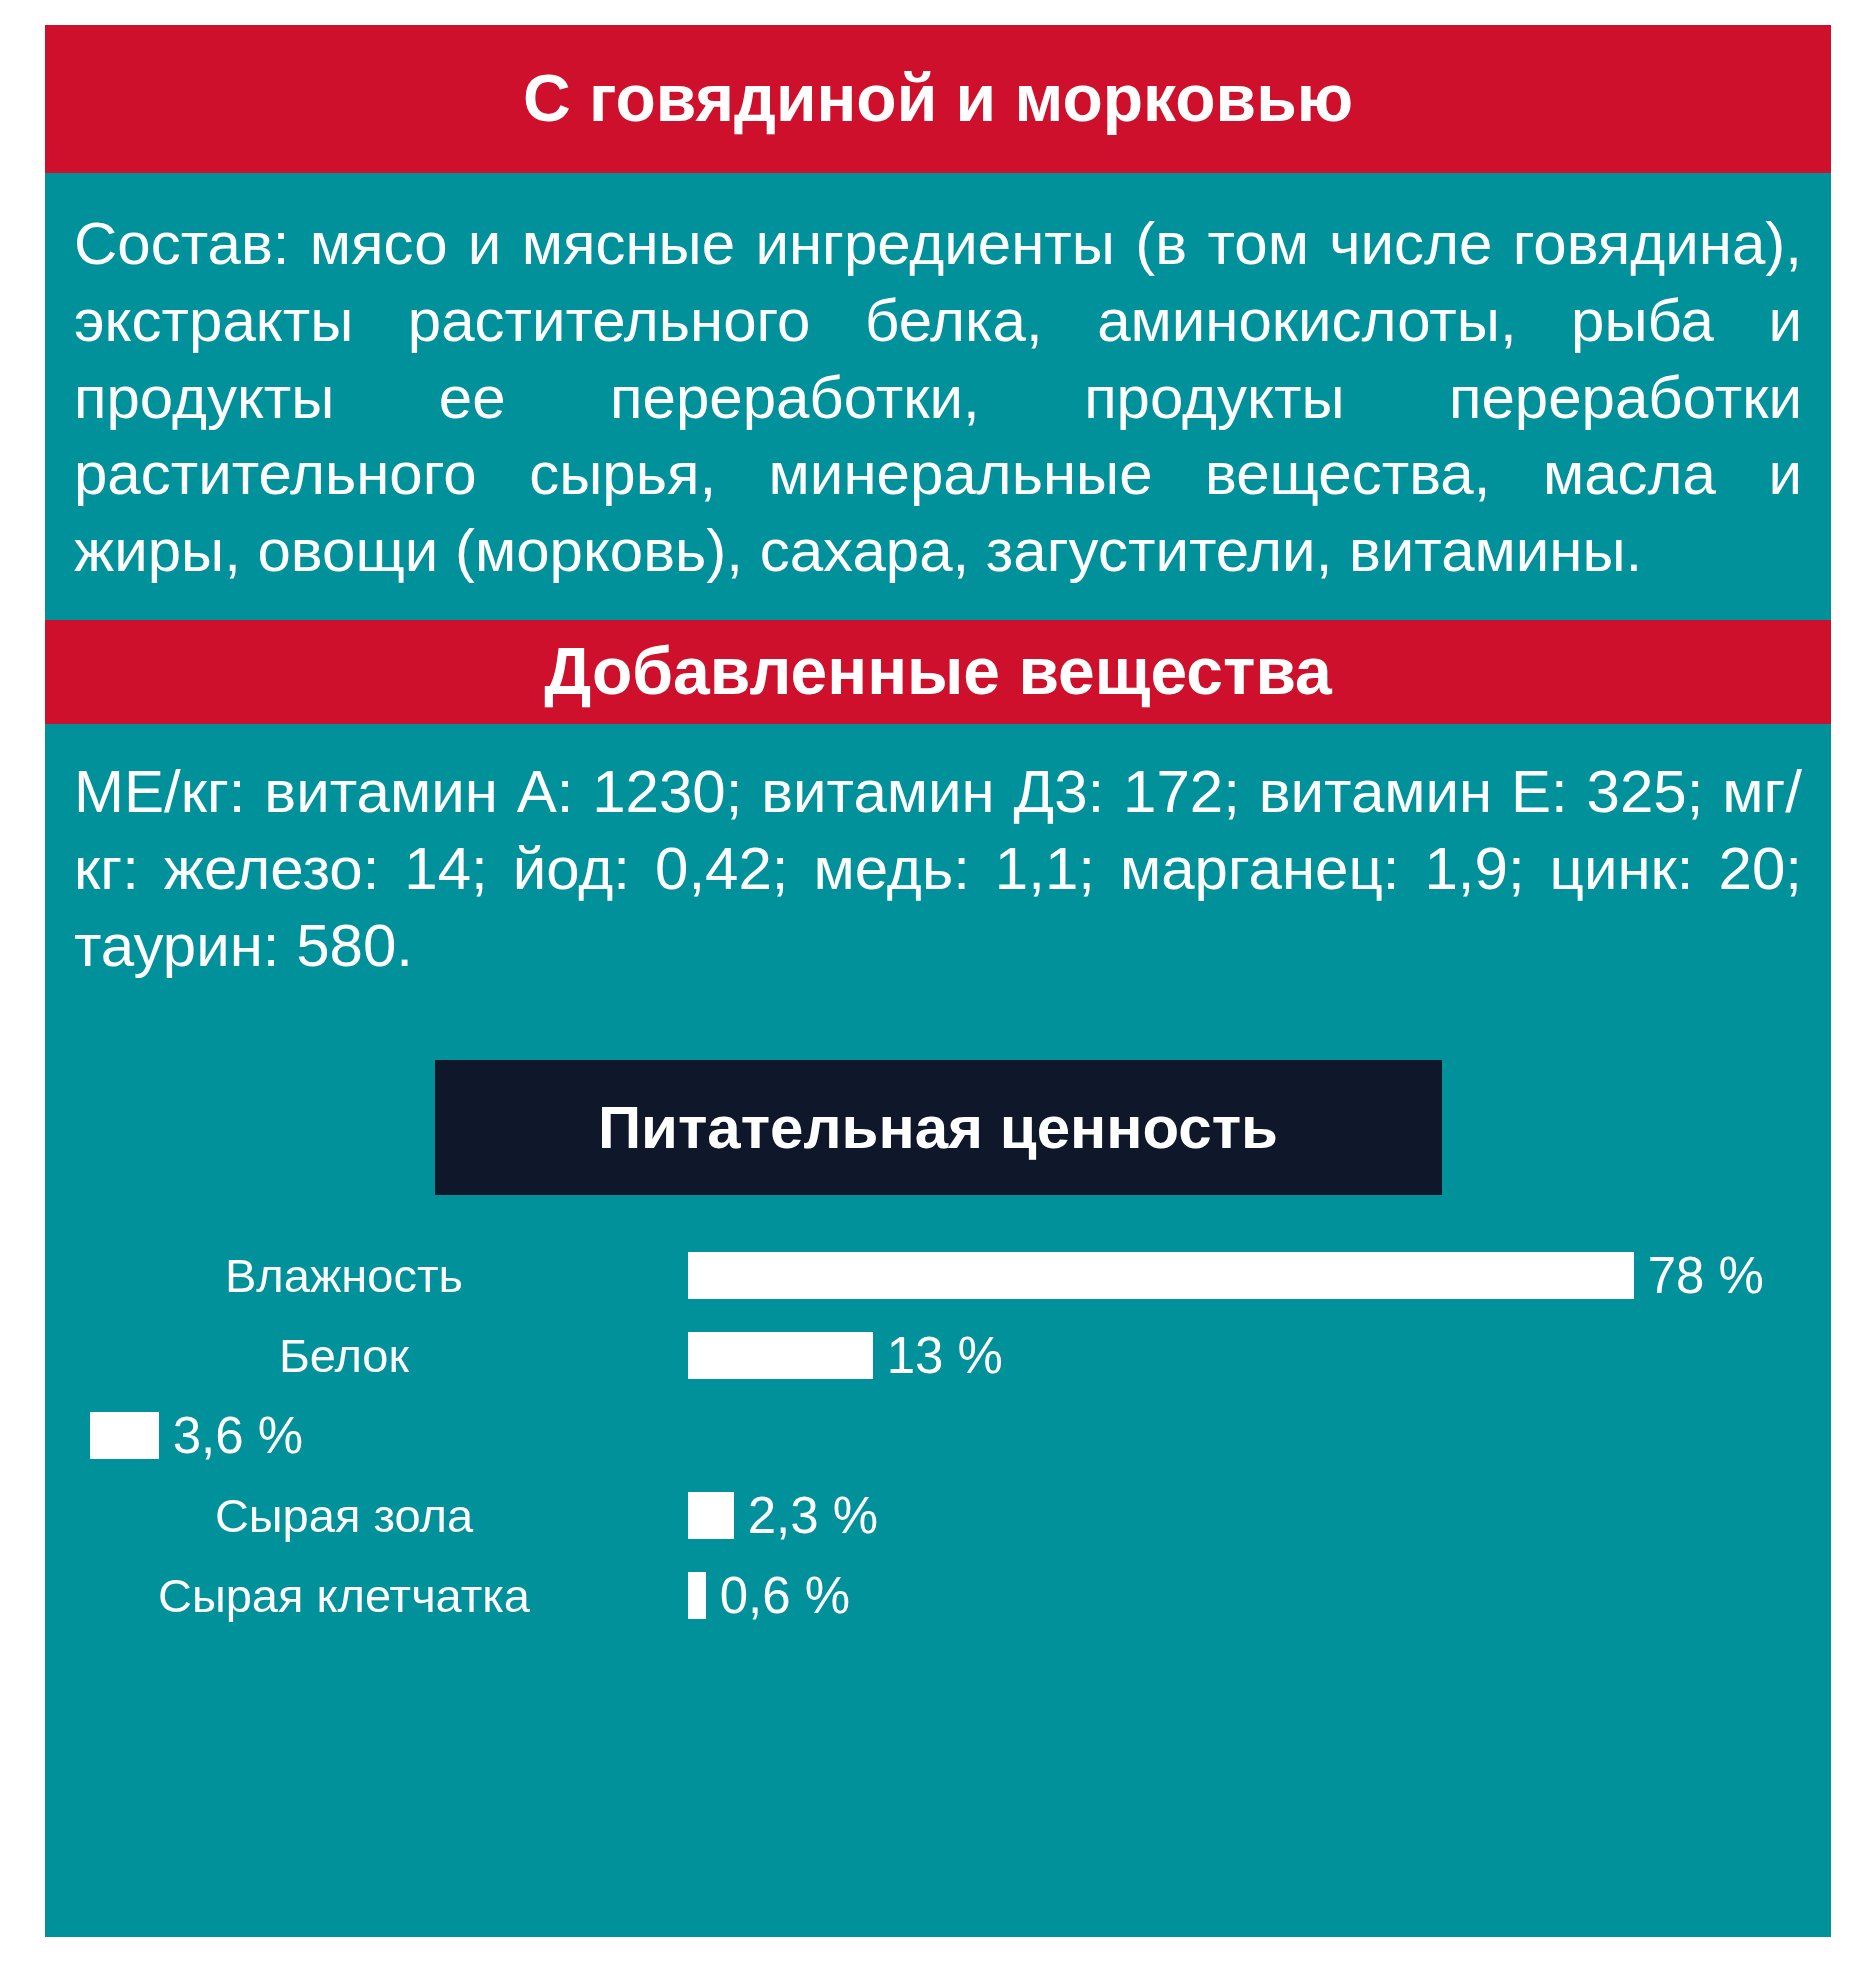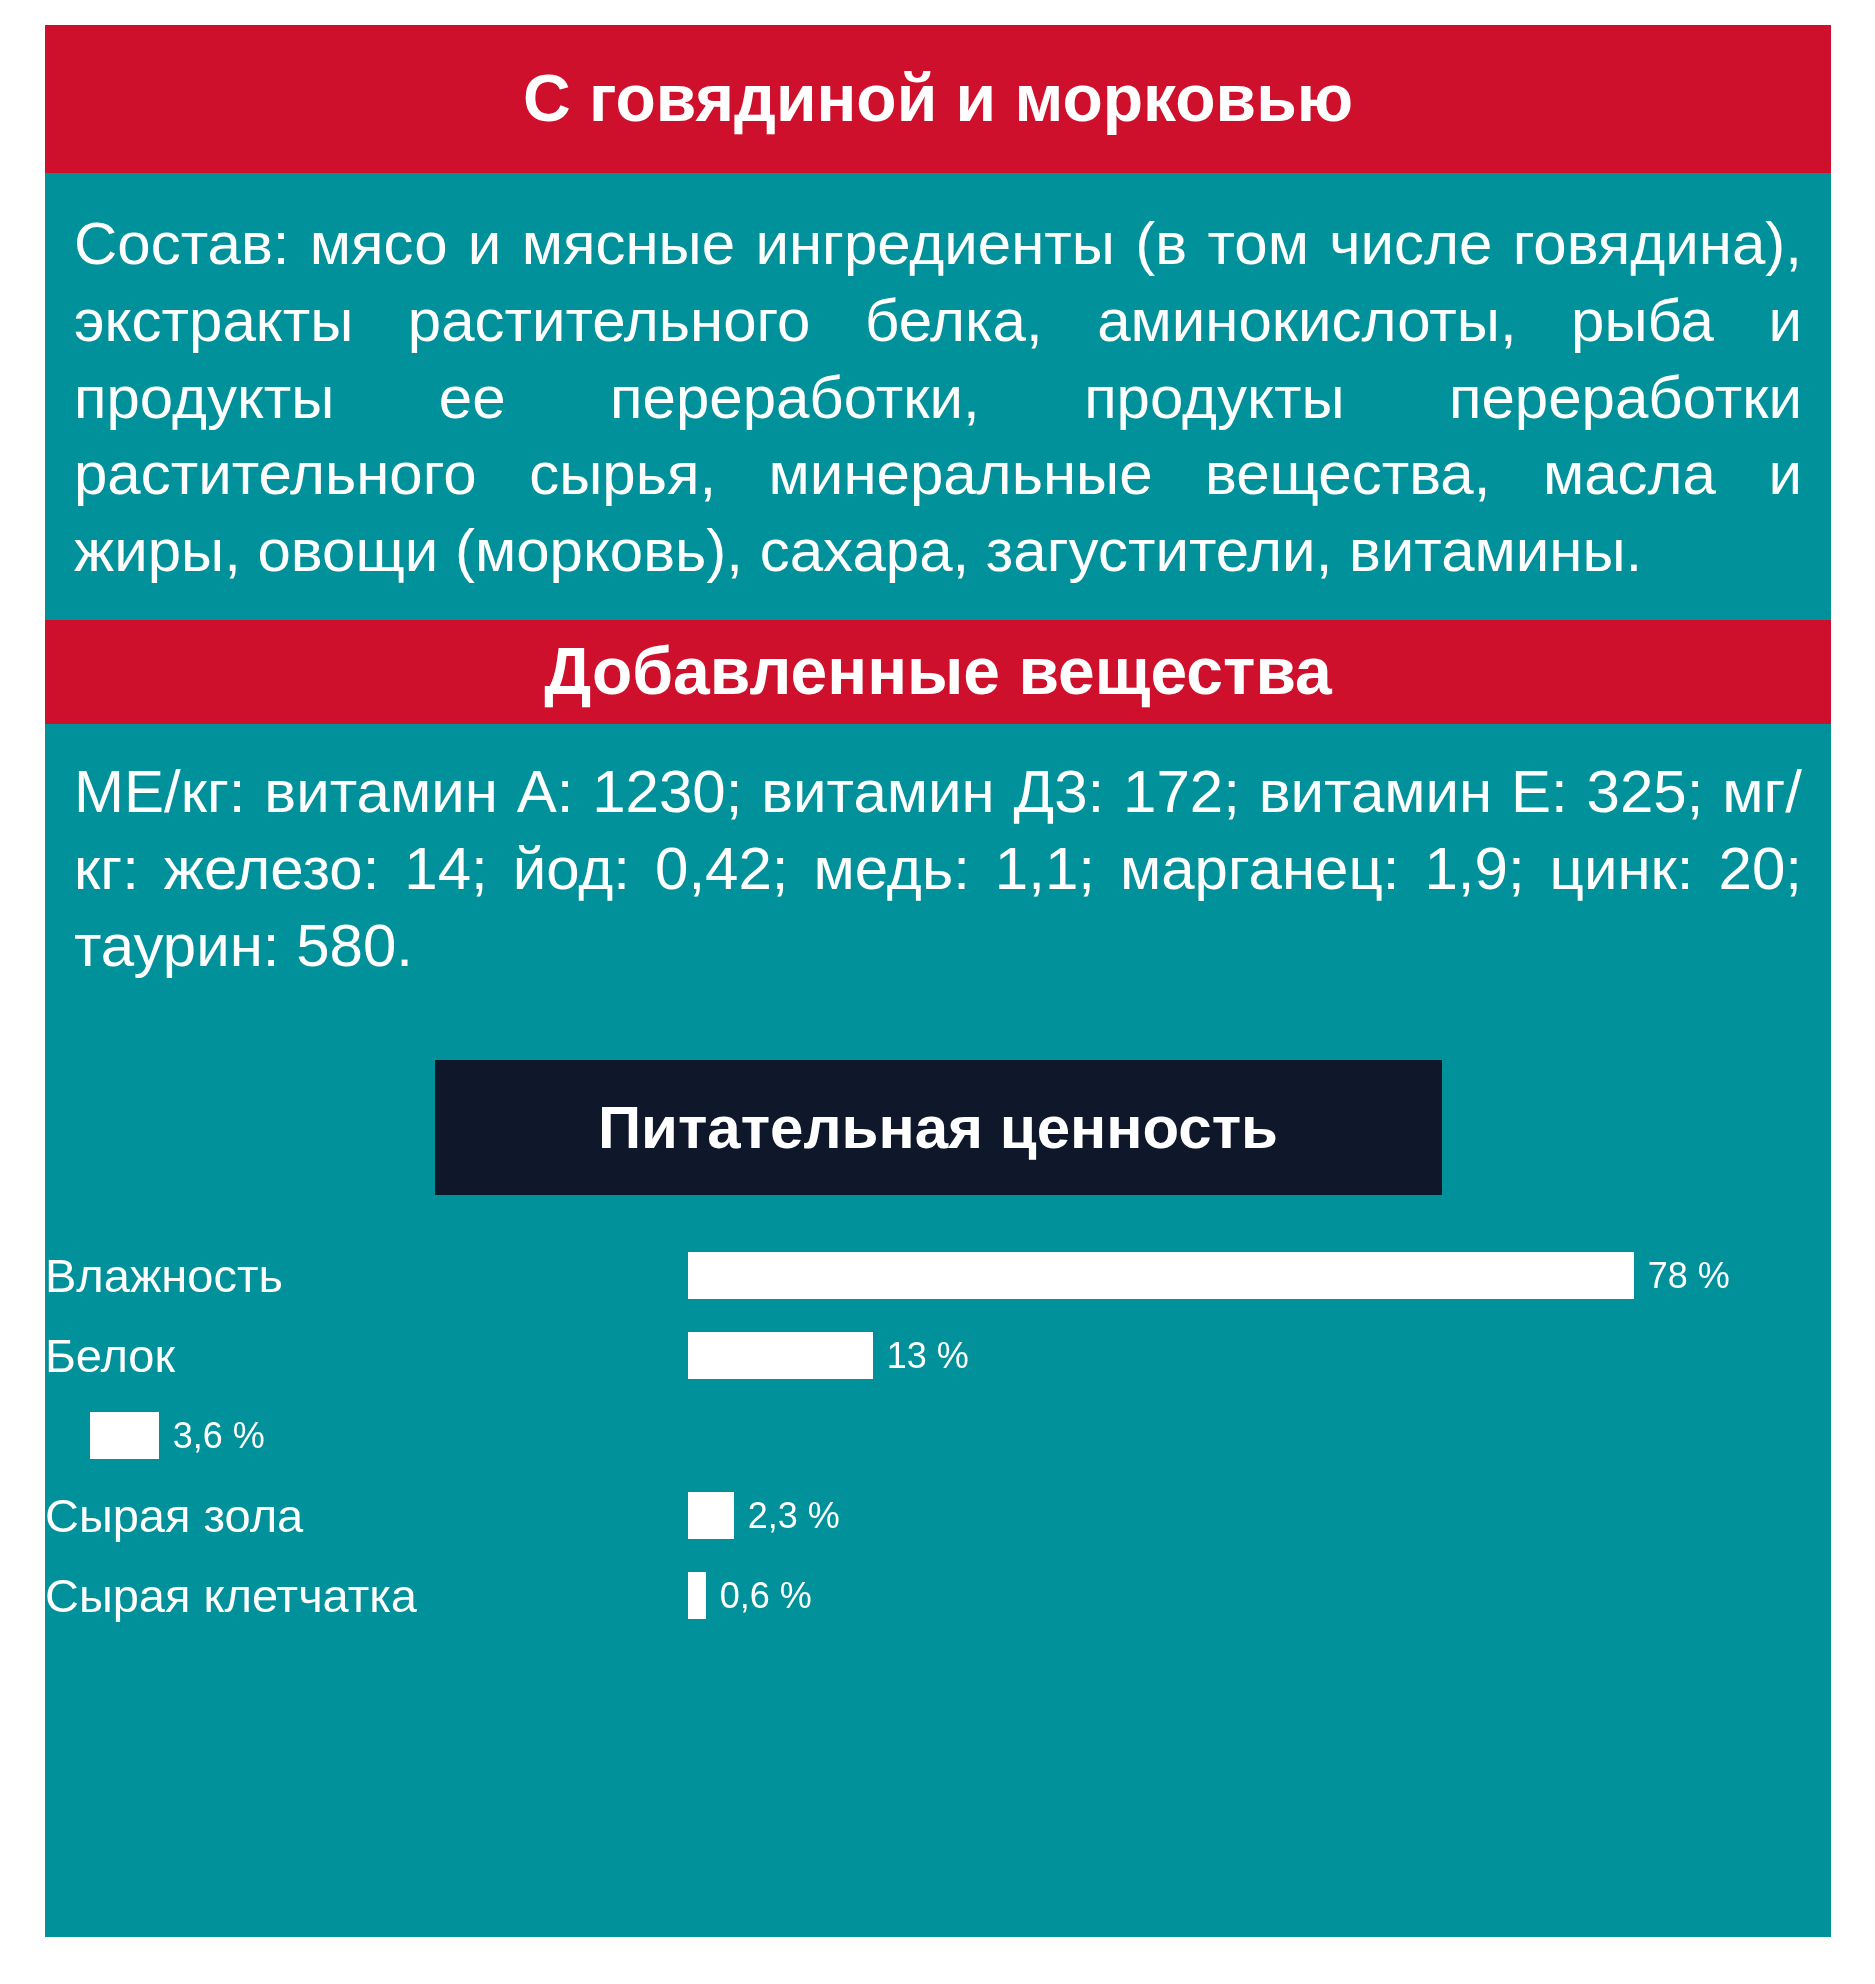--- a/index.html
+++ b/index.html
@@ -102,39 +102,39 @@
   }
 
   .nutrition-row {
     display: flex;
     align-items: center;
     height: 80px;
   }
   .nrow-label {
     width: 598px;
     padding-right: 0px;
-    text-align: left;
+    text-align: center;
     color: #ffffff;
     font-size: 47px;
     line-height: 1;
     white-space: nowrap;
     box-sizing: border-box;
   }
   .nrow-bar-area {
     padding-left: 45px;
     display: flex;
     align-items: center;
   }
   .nrow-bar {
     background: #ffffff;
     height: 47px;
   }
   .nrow-value {
     color: #ffffff;
-    font-size: 36px;
+    font-size: 51px;
     line-height: 1;
     white-space: nowrap;
     padding-left: 13.7px;
   }
 </style>
 </head>
 <body>
 
 <div class="label-panel">
 

